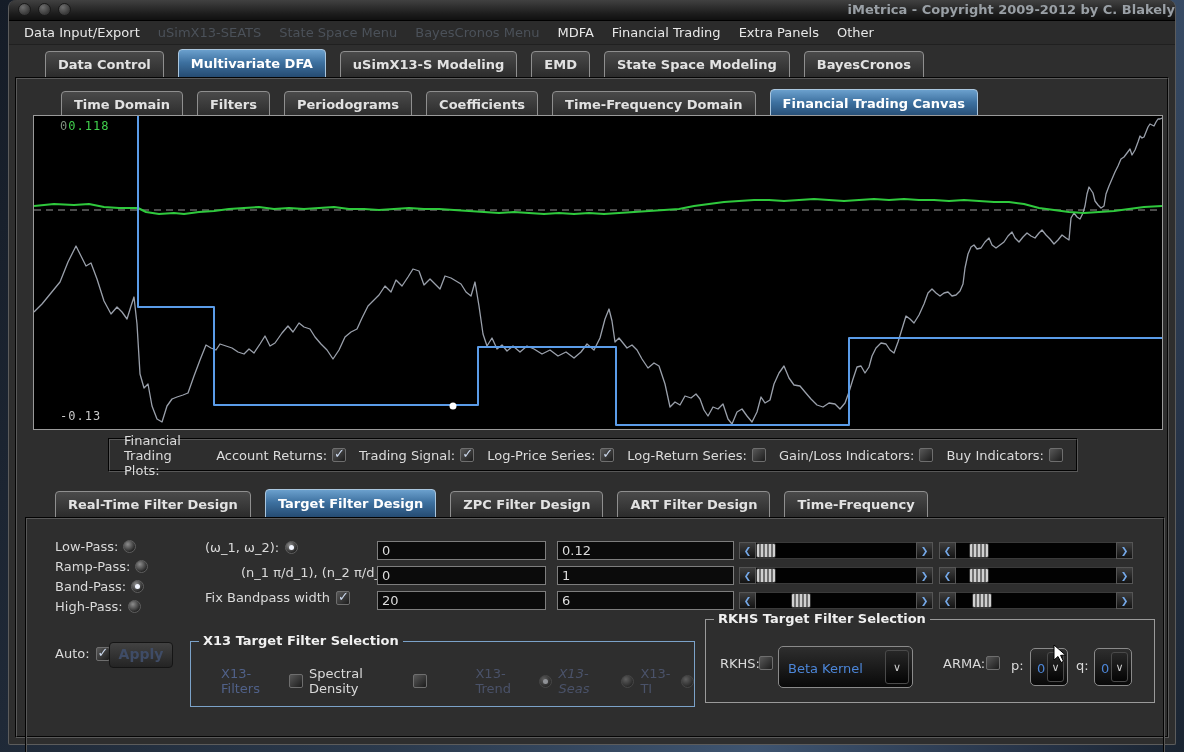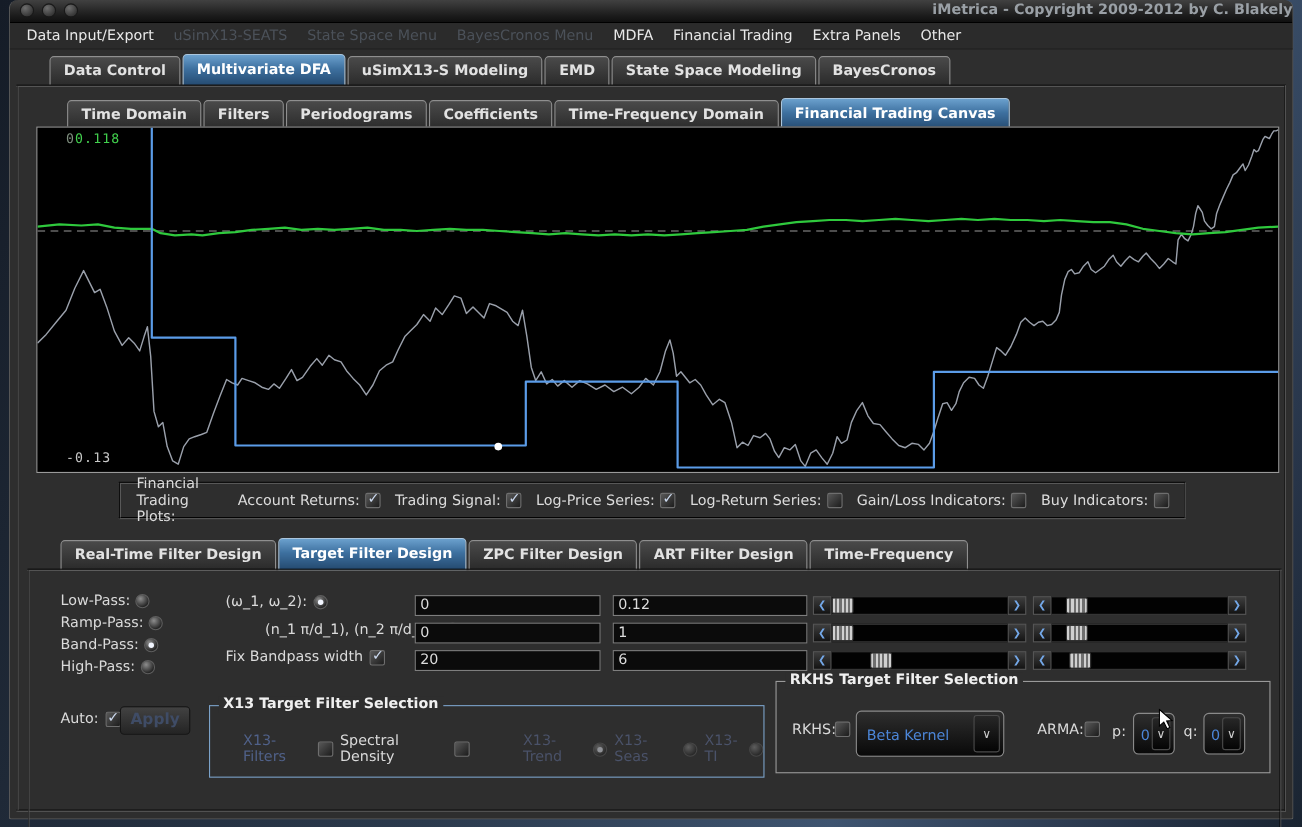--- a/index.html
+++ b/index.html
@@ -21,21 +21,21 @@
     border:1px solid #191919;box-sizing:border-box;}
   .title{position:absolute;left:0;right:0;top:2px;text-align:right;
     font-size:13px;font-weight:bold;color:#9aa0a6;}
   
   .menubar{position:absolute;left:0;right:0;top:21px;height:23px;
     background:#2b2b2b;border-bottom:1px solid #202020;
     display:flex;align-items:center;padding-left:6px;}
   .menu-item{padding:0 9px;font-size:13px;color:#e8e8e8;white-space:nowrap;}
   .menu-item.disabled{color:#4b5159;}
   
-  .tabrow{display:flex;gap:2px;align-items:flex-end;padding-left:28px;}
+  .tabrow{display:flex;gap:14px;align-items:flex-end;padding-left:28px;}
   .tab{padding:0 12px;height:26px;line-height:25px;font-size:13px;font-weight:bold;
     color:#e2e2e2;background:linear-gradient(#4a4a4a,#2a2a2a);
     border:1px solid #8f8f8f;border-radius:4px 4px 0 0;white-space:nowrap;}
   .tab.selected{background:linear-gradient(#6ba0cd 0%,#3d709f 45%,#24496f 100%);
     color:#ffffff;border-color:#aac6de;height:28px;line-height:27px;}
   .main-tabs{position:absolute;left:8px;top:49px;}
   
   .content{position:absolute;left:6px;right:6px;top:77px;bottom:6px;
     border:2px groove #5a5a5a;background:#2e2e2e;}
   .sub-tabs{position:absolute;left:16px;top:10px;}
@@ -294,21 +294,21 @@
 
       <div class="groupbox x13-group">
         <span class="gtitle">X13 Target Filter Selection</span>
         <div class="x13-items">
           <span class="dim-label" style="margin-right:6px;">X13-Filters</span>
           <span class="cb" style="margin-right:6px;"></span>
           <span style="margin-right:8px;">Spectral Density</span>
           <span class="cb" style="margin-right:48px;"></span>
           <span class="dim-label2" style="margin-right:6px;">X13-Trend</span>
           <span class="radio dim on" style="margin-right:6px;"></span>
-          <span class="dim-label2" style="margin-right:8px;">X13-Seas</span>
+          <span class="dim-label2" style="margin-right:8px;font-style:italic;">X13-Seas</span>
           <span class="radio dim" style="margin-right:6px;"></span>
           <span class="dim-label2" style="margin-right:4px;">X13-TI</span>
           <span class="radio dim"></span>
         </div>
       </div>
 
       <div class="groupbox rkhs-group">
         <span class="gtitle">RKHS Target Filter Selection</span>
         <span class="rk-label" style="left:14px;top:36px;">RKHS:</span>
         <span class="cb" style="position:absolute;left:53px;top:36px;"></span>

